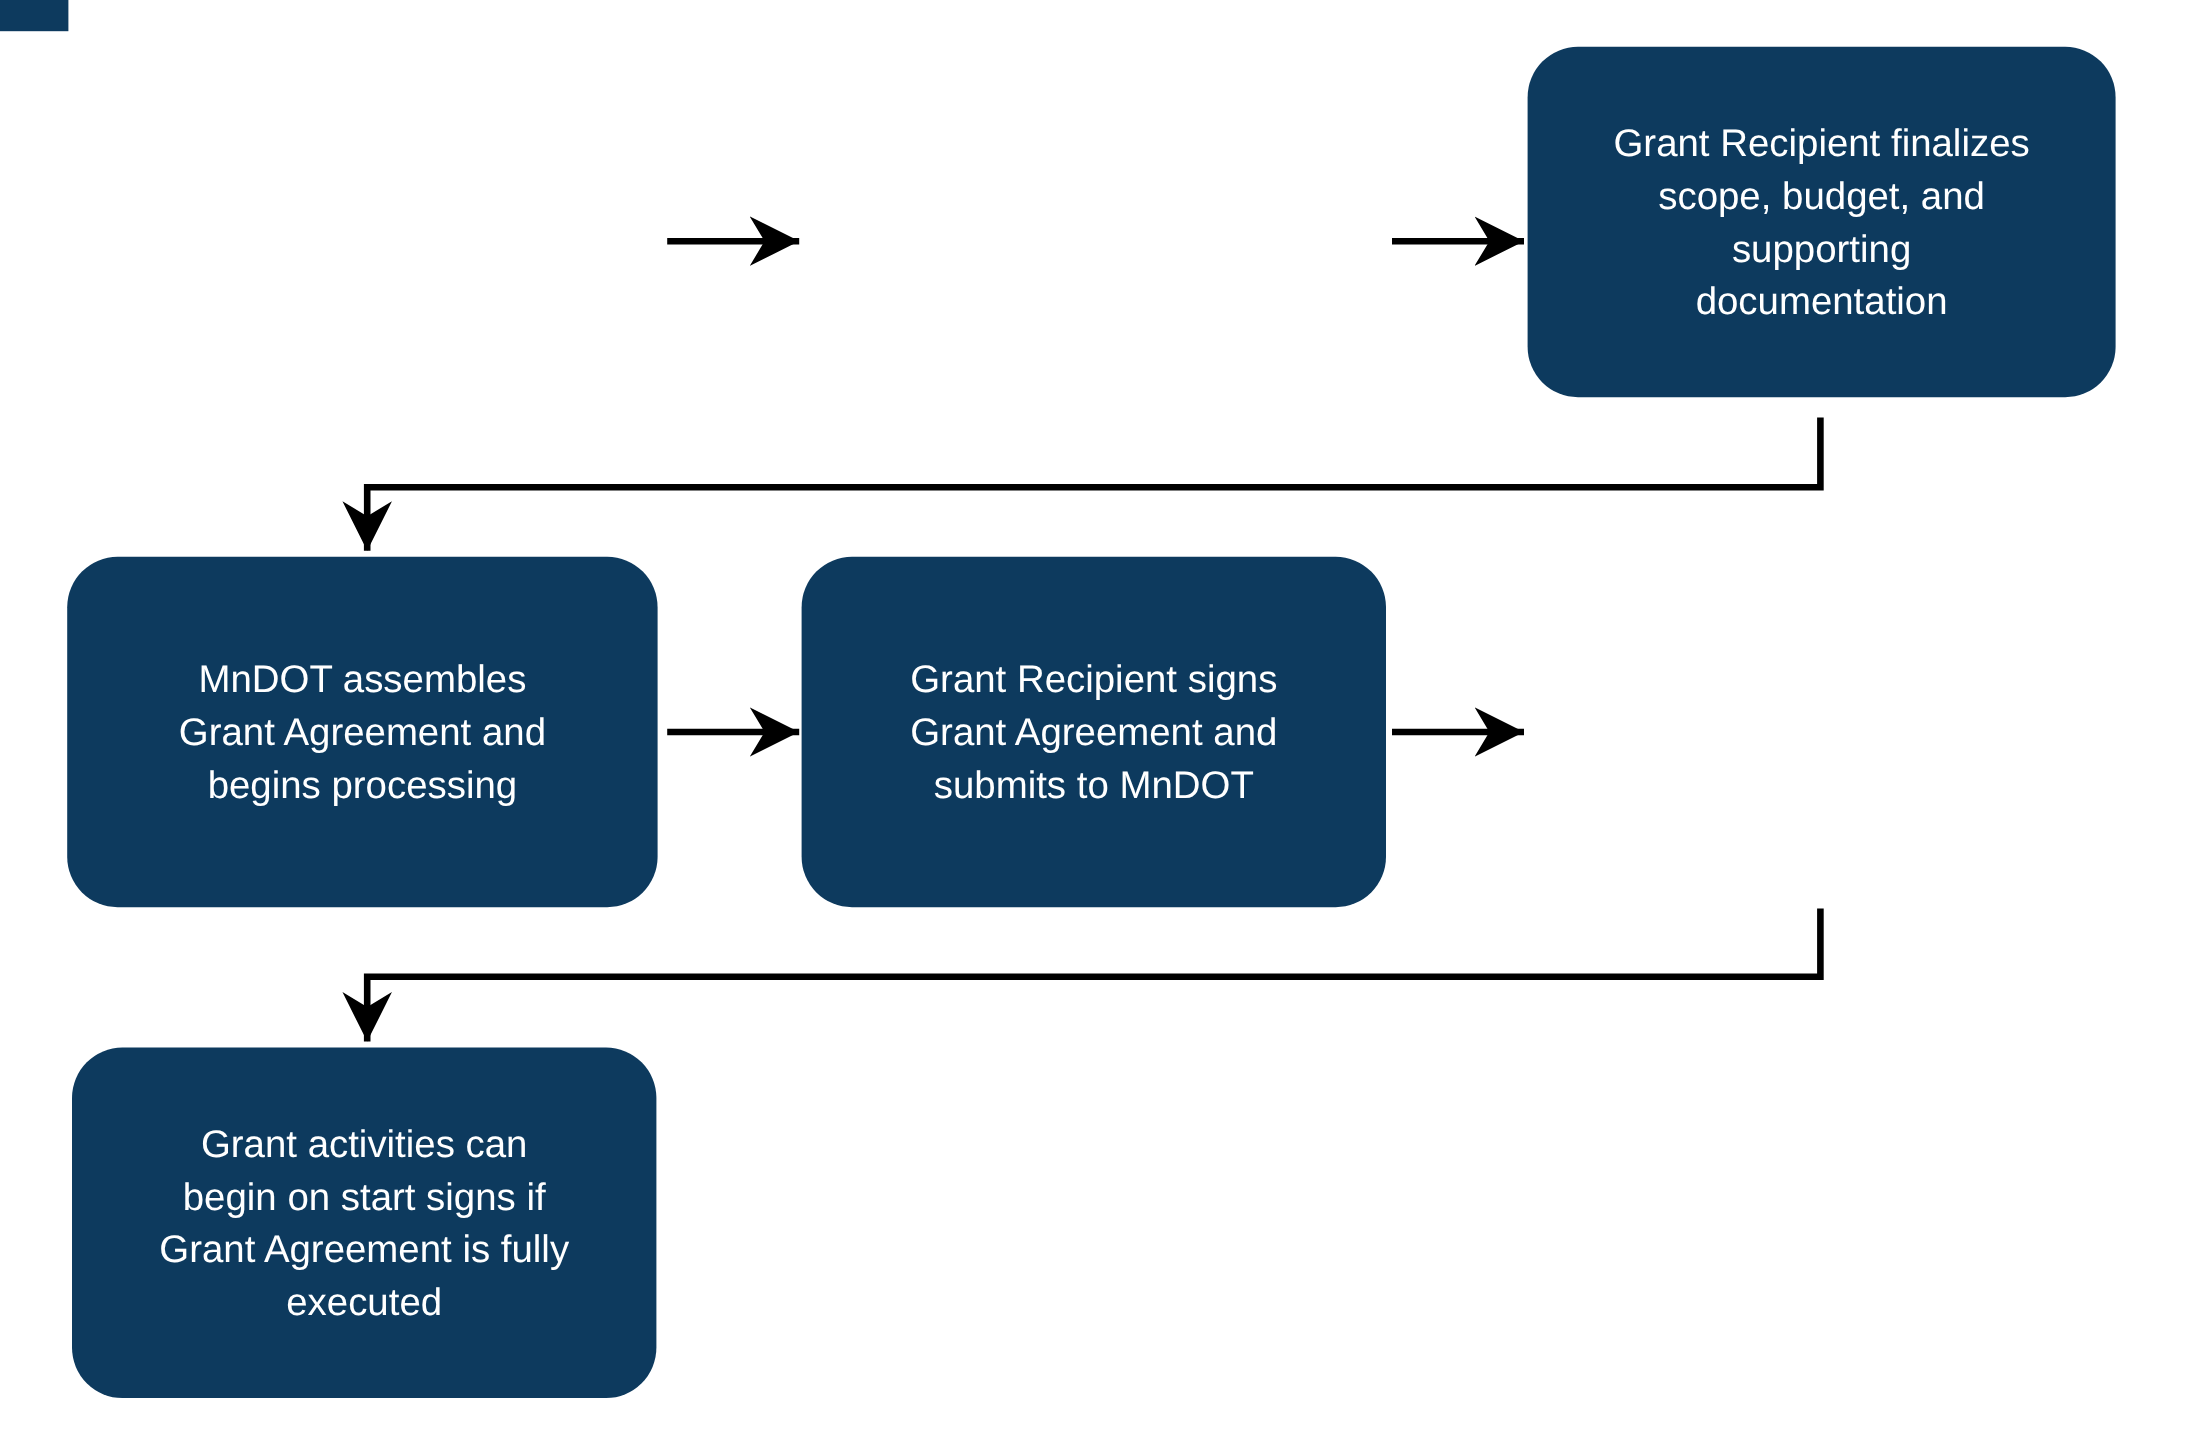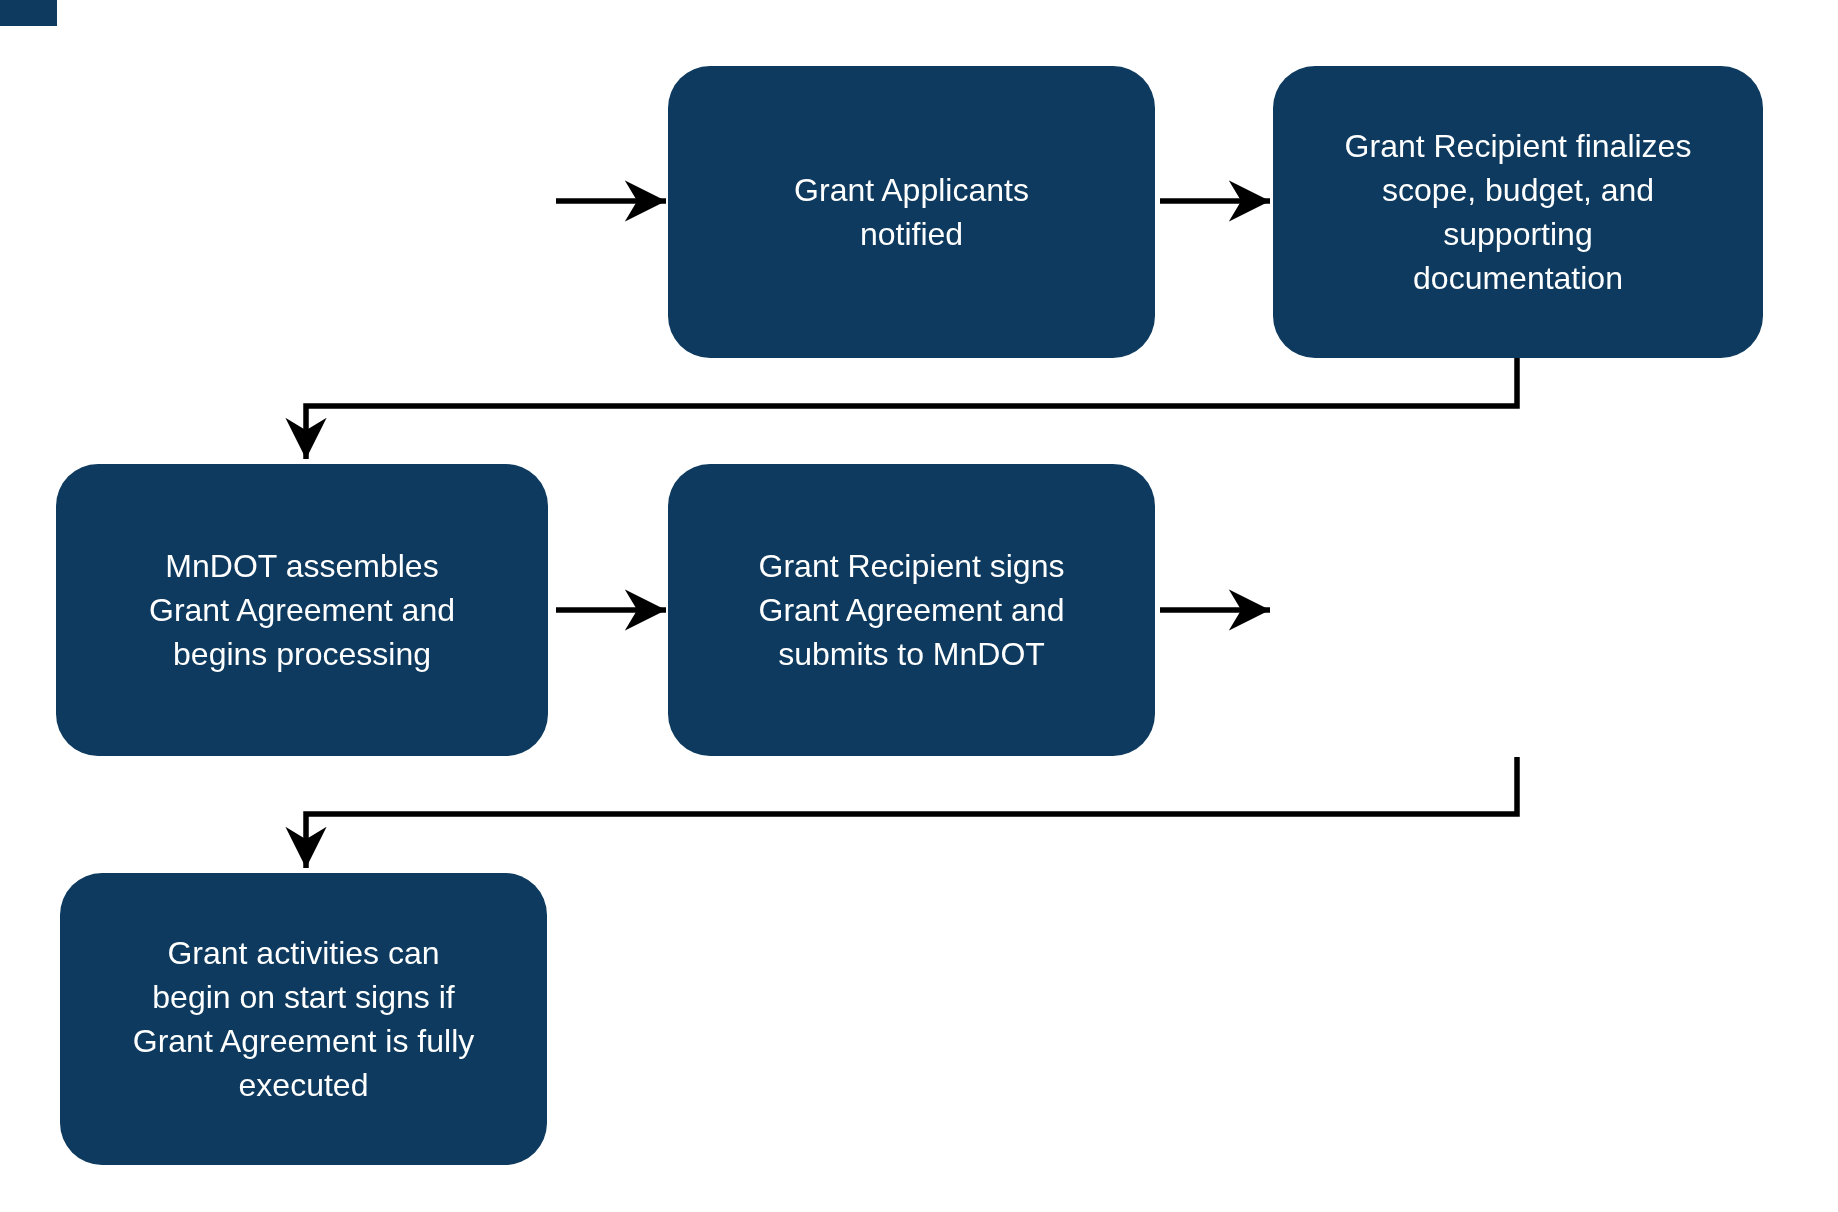--- a/index.html
+++ b/index.html
@@ -33,21 +33,21 @@
     color: var(--text);
     font-size: 32px;
     line-height: 44px;
     white-space: pre-line;
     padding: 0 16px;
   }
   
   .col1 { left: 56px;   }
   .col2 { left: 668px; width: 487px; }
   .col3 { left: 1273px; width: 490px; }
-  .row1 { top: 66px;  }
+  .row1 { top: 39px;  }
   .row2 { top: 464px; }
   .row3 { top: 873px; }
   #connector-layer {
     position: absolute;
     left: 0; top: 0;
     width: 1838px;
     height: 1212px;
     pointer-events: none;
   }
   #corner-artifact {
@@ -71,24 +71,20 @@
       </marker>
     </defs>
     <path d="M556,201 L666,201" stroke="var(--arrow)" stroke-width="5.5" fill="none" marker-end="url(#ah)"></path>
     <path d="M1160,201 L1270,201" stroke="var(--arrow)" stroke-width="5.5" fill="none" marker-end="url(#ah)"></path>
     <path d="M1517,348 L1517,406 L306,406 L306,459" stroke="var(--arrow)" stroke-width="5.5" fill="none" stroke-linejoin="miter" marker-end="url(#ah)"></path>
     <path d="M556,610 L666,610" stroke="var(--arrow)" stroke-width="5.5" fill="none" marker-end="url(#ah)"></path>
     <path d="M1160,610 L1270,610" stroke="var(--arrow)" stroke-width="5.5" fill="none" marker-end="url(#ah)"></path>
     <path d="M1517,757 L1517,814 L306,814 L306,868" stroke="var(--arrow)" stroke-width="5.5" fill="none" stroke-linejoin="miter" marker-end="url(#ah)"></path>
   </svg>
 
-  <div class="box col2 row1">
-    <div class="box-label">Grant Applicants
-notified</div>
-  </div>
   <div class="box col3 row1">
     <div class="box-label">Grant Recipient finalizes
 scope, budget, and
 supporting
 documentation</div>
   </div>
 
   <div class="box col1 row2">
     <div class="box-label">MnDOT assembles
 Grant Agreement and

